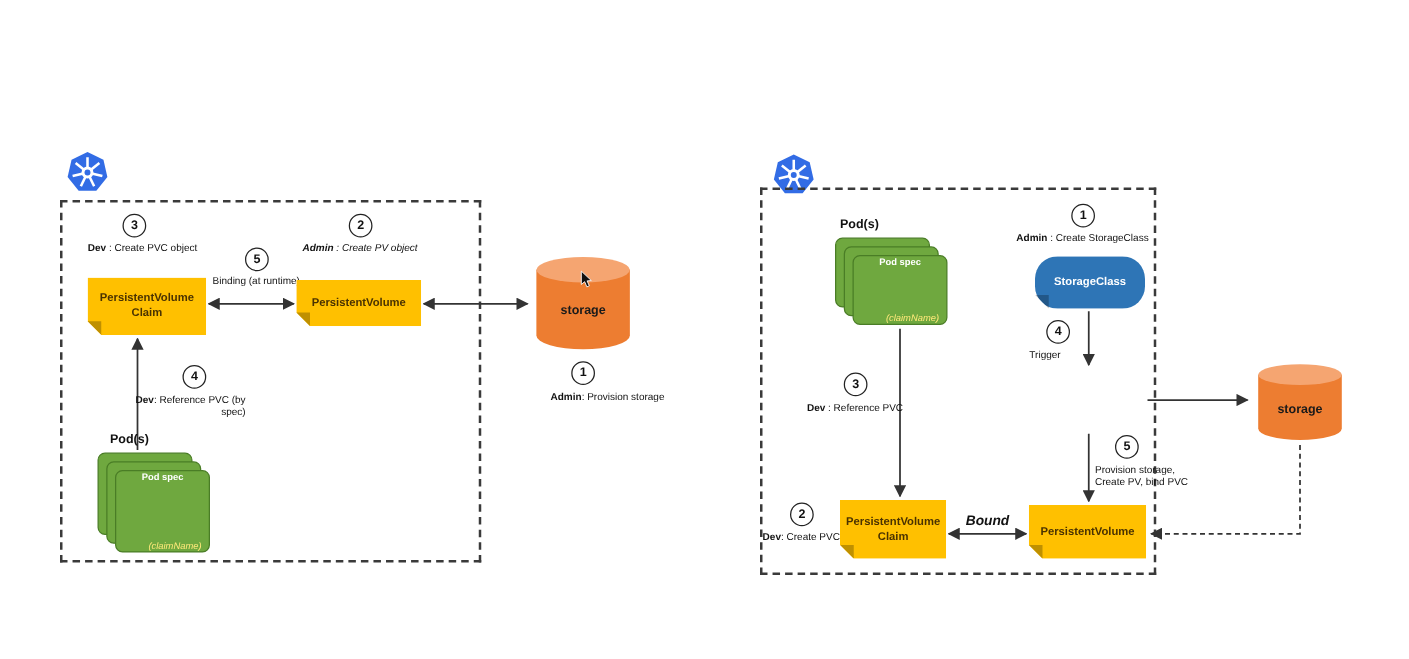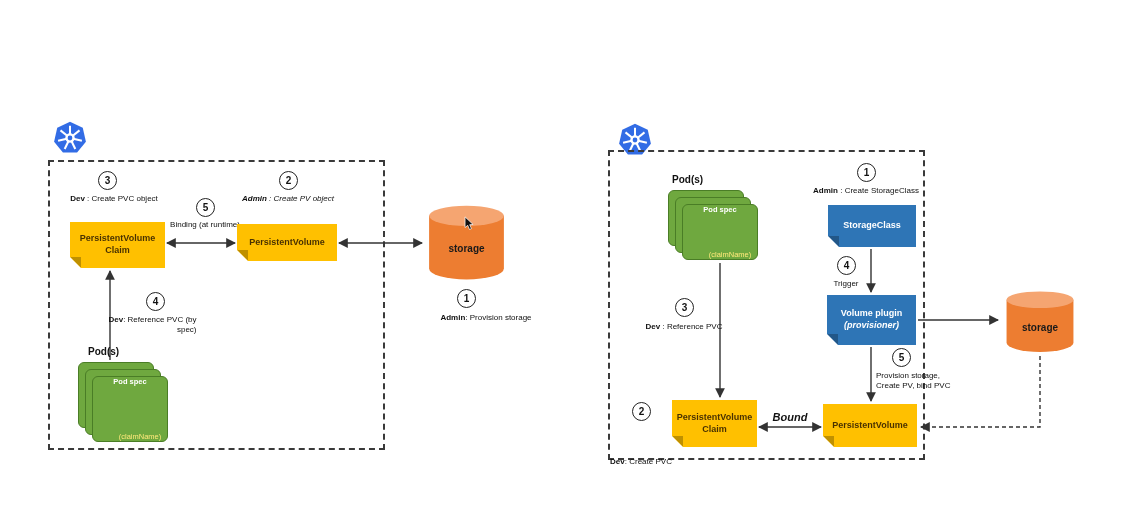--- a/index.html
+++ b/index.html
@@ -11,32 +11,32 @@
   .step-circle{position:absolute;width:19px;height:19px;border:1.6px solid #222;border-radius:50%;
     background:#fff;display:flex;align-items:center;justify-content:center;
     font-size:10px;font-weight:bold;color:#111;box-sizing:border-box;}
   .step-label{position:absolute;font-size:8px;color:#111;text-align:right;line-height:1.3;
     transform:translateX(-50%);white-space:nowrap;}
   .step-label.wrap{white-space:normal;}
   .step-label.leftalign{transform:none;text-align:left;white-space:normal;}
   .note-box{position:absolute;display:flex;flex-direction:column;align-items:center;justify-content:center;
     font-size:9px;font-weight:bold;text-align:center;line-height:1.3;box-sizing:border-box;}
   .note-box.yellow{background:var(--yellow-box,#FFC000);color:var(--yellow-box-text,#4a3200);}
-  .note-box.blue{background:var(--blue-box,#2E75B6);color:#fff;}
+  .note-box.blue{background:var(--blue-box,#2E75B6);color:#fff;border-radius:18px;}
   .folded{clip-path:polygon(0 0,100% 0,100% 100%,11px 100%,0 calc(100% - 11px));}
   .folded::after{content:"";position:absolute;left:0;bottom:0;width:0;height:0;
     border-top:11px solid rgba(0,0,0,.25);border-left:11px solid transparent;}
   .pods-title{position:absolute;font-size:10px;font-weight:bold;color:#111;}
   .pod-stack{position:absolute;}
   .pod-layer{position:absolute;width:calc(100% - 14px);height:calc(100% - 14px);
     background:var(--green-pod,#6FA83F);border:1.5px solid var(--green-pod-border,#4a7d26);
     border-radius:6px;box-sizing:border-box;}
   .pod-layer.front{display:flex;flex-direction:column;align-items:center;justify-content:space-between;}
   .pod-line1{font-size:7.5px;font-weight:bold;color:#fff;}
-  .pod-line2{font-size:7.5px;color:var(--claimname-text,#ffe97a);margin-left:20px;}
+  .pod-line2{font-size:7.5px;font-style:italic;color:var(--claimname-text,#ffe97a);margin-left:20px;}
   .cylinder{position:absolute;}
   .cylinder svg{position:absolute;left:0;top:0;}
   .cyl-label{position:absolute;left:0;right:0;top:50%;text-align:center;font-size:10px;
     font-weight:600;color:#1a1a1a;}
   .bound-label{position:absolute;font-size:11px;font-weight:600;color:#111;transform:translateX(-50%);font-style:italic;}
   .arrows{position:absolute;left:0;top:0;pointer-events:none;}
   .arrows line,.arrows polyline{stroke:var(--line,#333);stroke-width:1.4;fill:none;}
   .cursor{position:absolute;}
 </style>
 </head>
@@ -184,42 +184,38 @@
     <div class="step-circle" style="left:257px;top:50px;">1</div>
     <div class="step-label" style="left:266px;top:73px;">
       <b>Admin</b><span> : Create StorageClass</span>
     </div>
 
     <div class="note-box blue folded" style="left:228px;top:92px;width:88px;height:42px;">
       <div>StorageClass</div>
     </div>
 
     <div class="step-circle" style="left:237px;top:143px;">4</div>
-    <div class="step-label" style="left:246px;top:166px;">
+    <div class="step-label" style="left:236px;top:166px;">
       <span>Trigger</span>
     </div>
 
-    <div class="note-box blue folded" style="left:227px;top:182px;width:89px;height:50px;">
-      <div>Volume plugin</div>
-      <div style="font-style:italic;">(provisioner)</div>
-    </div>
 
     <div class="step-circle" style="left:75px;top:185px;">3</div>
     <div class="step-label" style="left:84px;top:209px;">
       <b>Dev</b><span> : Reference PVC</span>
     </div>
 
     <div class="step-circle" style="left:292px;top:235px;">5</div>
     <div class="step-label leftalign" style="left:276px;top:258px;width:110px;">
       <div>Provision storage,</div>
       <div>Create PV, bind PVC</div>
     </div>
 
     <div class="step-circle" style="left:32px;top:289px;">2</div>
-    <div class="step-label" style="left:41px;top:312px;margin-top:32px;">
+    <div class="step-label" style="left:41px;top:312px;">
       <b>Dev</b><span>: Create PVC</span>
     </div>
 
     <div class="note-box yellow folded" style="left:72px;top:287px;width:85px;height:47px;">
       <div>PersistentVolume</div>
       <div>Claim</div>
     </div>
 
     <div class="bound-label" style="left:190px;top:298px;">Bound</div>
 

